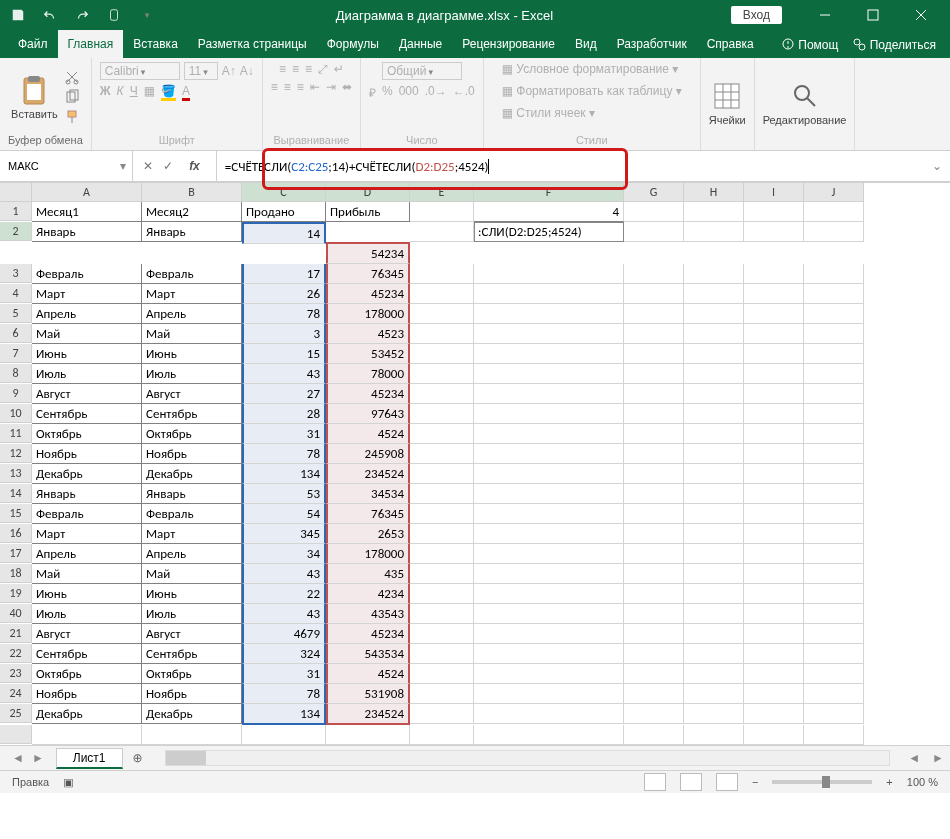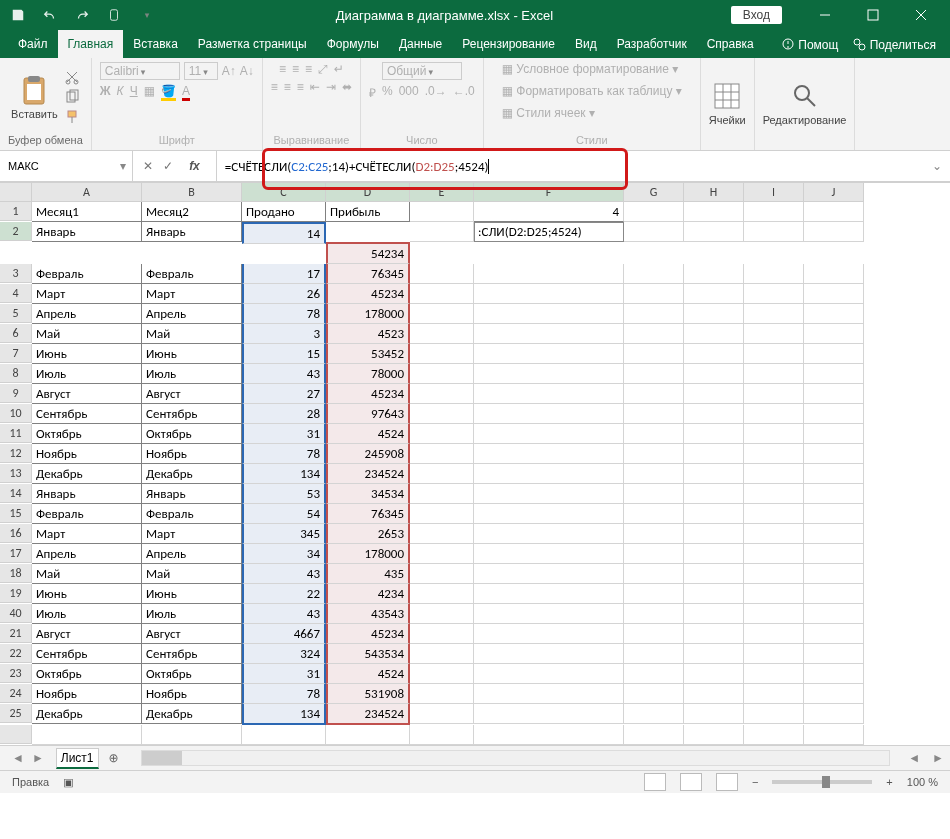--- a/index.html
+++ b/index.html
@@ -155,21 +155,21 @@
   align-items: center;
   border-top: 1px solid #d0d0d0;
   background: #f3f3f3;
   font-size: 12px;
 }
 .tabs-bar .nav { padding: 0 12px; color: #888; display:flex; gap:8px;}
 .sheet-tab {
   background: #fff;
   border: 1px solid #ccc;
   border-bottom: 2px solid #0c6b3f;
-  padding: 2px 4px;
+  padding: 2px 16px;
 }
 .add-sheet { padding: 0 10px; color: #666; }
 .scroll-track { flex:1; margin: 0 12px; height: 14px; background: #f0f0f0; border: 1px solid #dcdcdc; position: relative; }
 .scroll-thumb { position:absolute; left:0; top:0; height:100%; width: 40px; background:#cdcdcd; }
 .statusbar {
   height: 22px;
   background: #f3f3f3;
   border-top: 1px solid #d0d0d0;
   display: flex;
   align-items: center;
@@ -642,21 +642,21 @@
     <div class="cell colD">43543</div>
     <div class="cell"></div>
     <div class="cell"></div>
     <div class="cell"></div>
     <div class="cell"></div>
     <div class="cell"></div>
     <div class="cell"></div>
     <div class="rownum">21</div>
     <div class="cell data-border">Август</div>
     <div class="cell data-border">Август</div>
-    <div class="cell colC">4667</div>
+    <div class="cell colC">4679</div>
     <div class="cell colD">45234</div>
     <div class="cell"></div>
     <div class="cell"></div>
     <div class="cell"></div>
     <div class="cell"></div>
     <div class="cell"></div>
     <div class="cell"></div>
     <div class="rownum">22</div>
     <div class="cell data-border">Сентябрь</div>
     <div class="cell data-border">Сентябрь</div>

